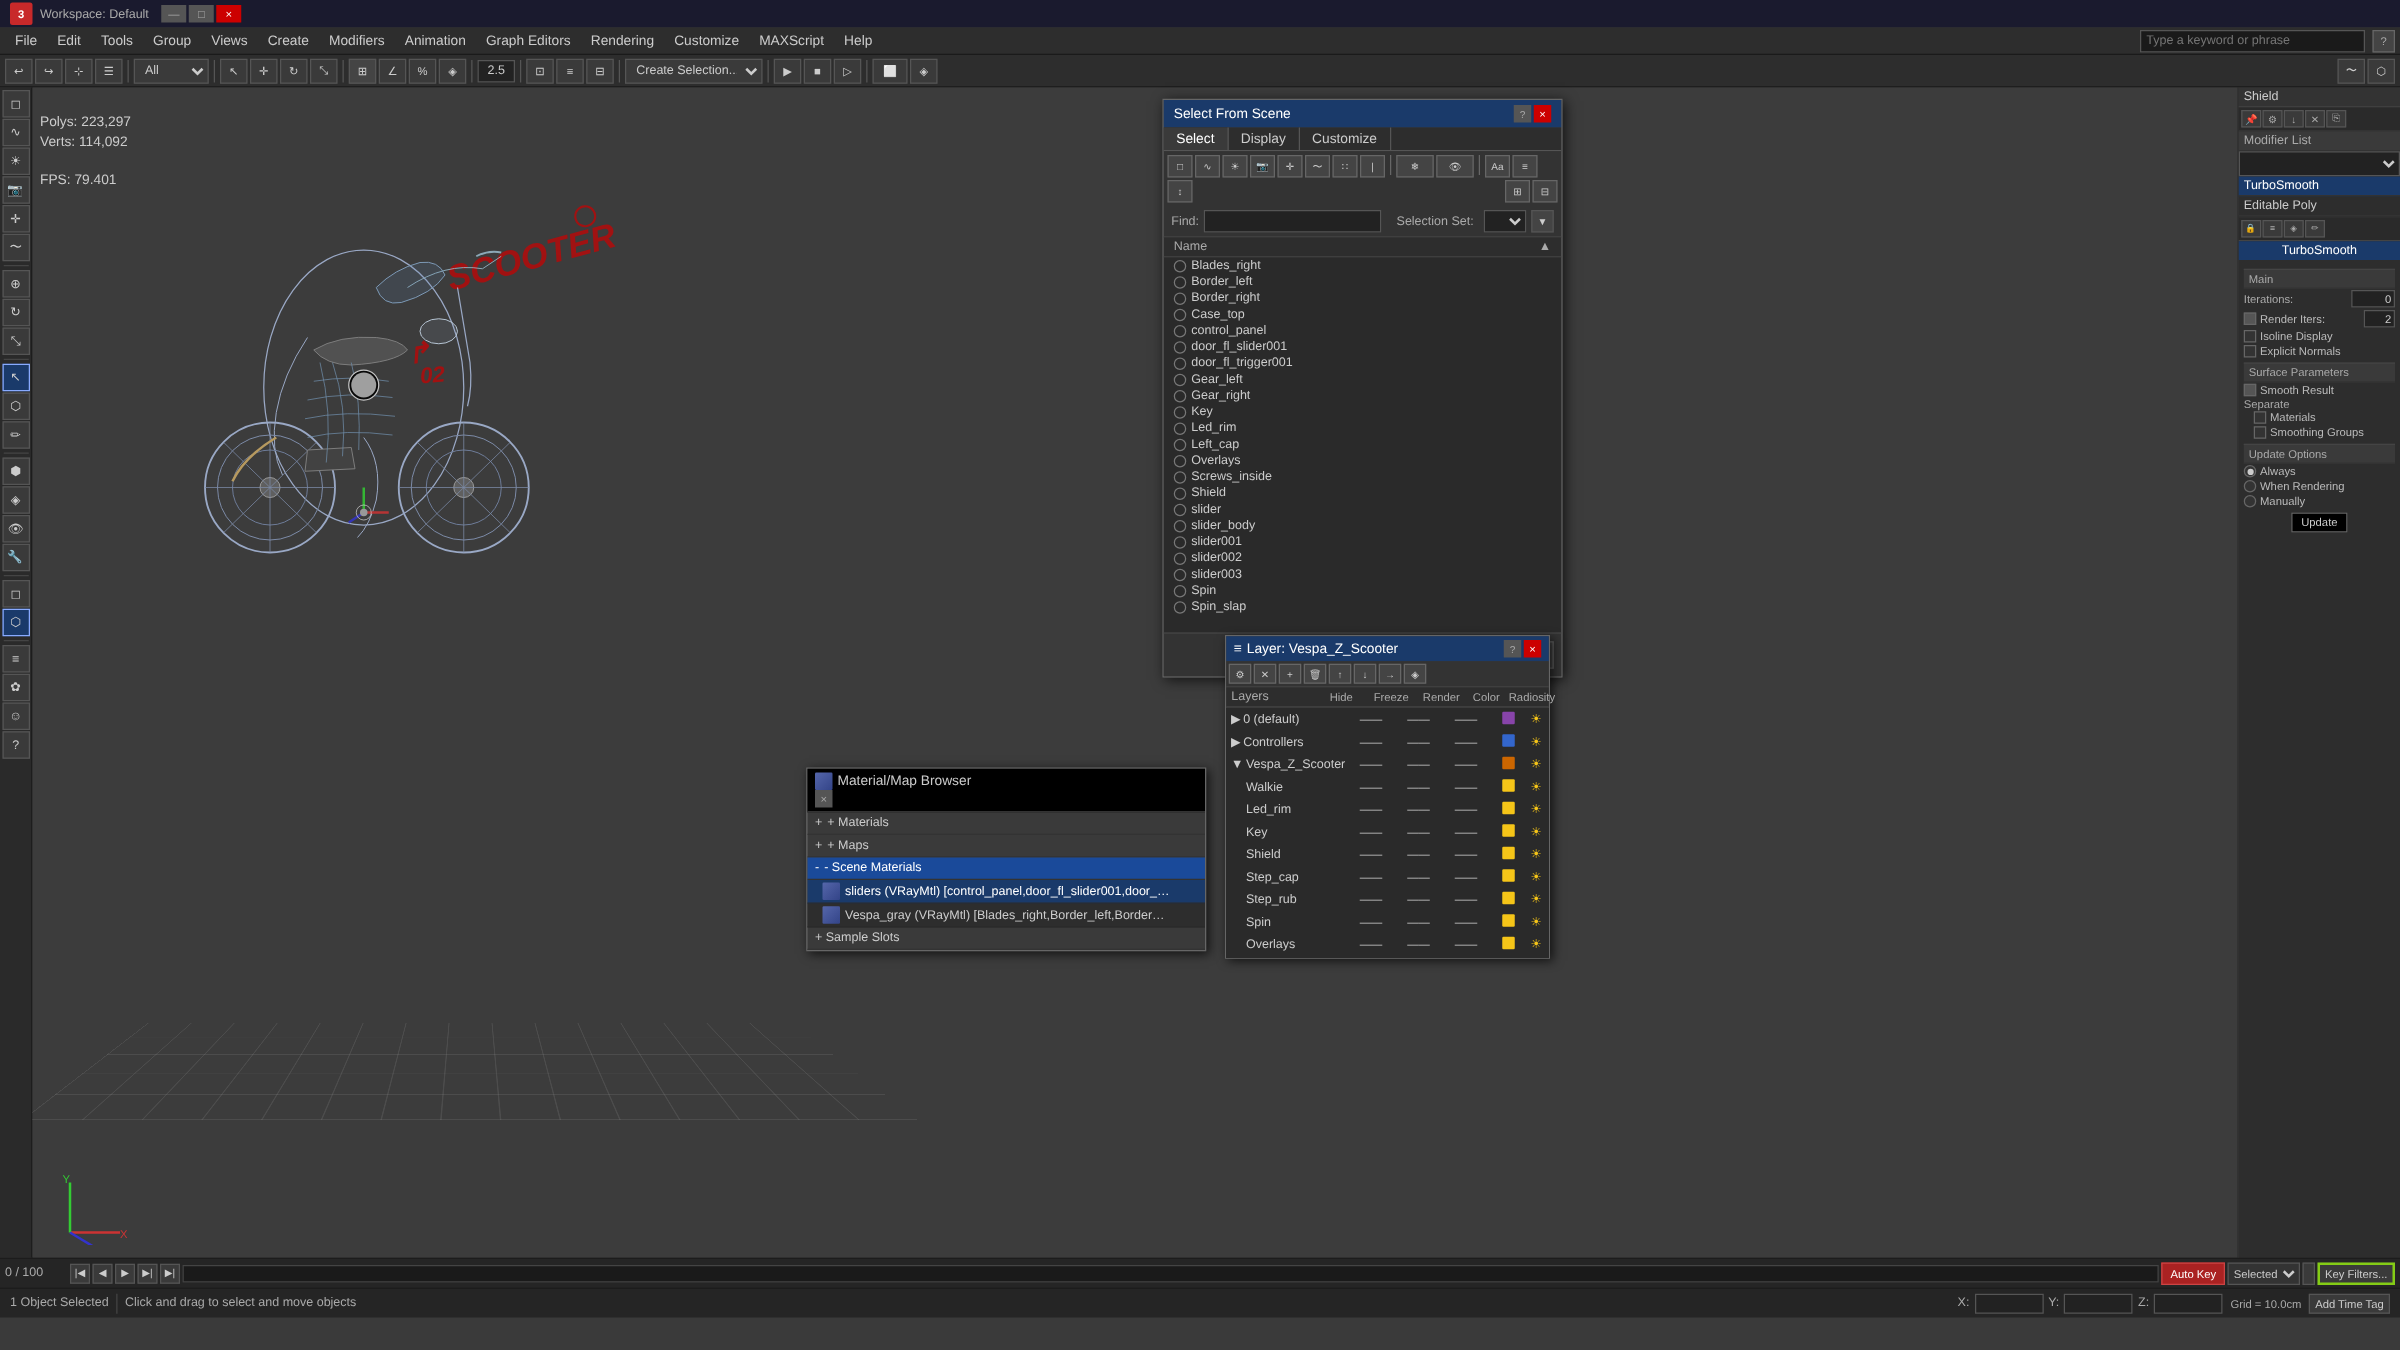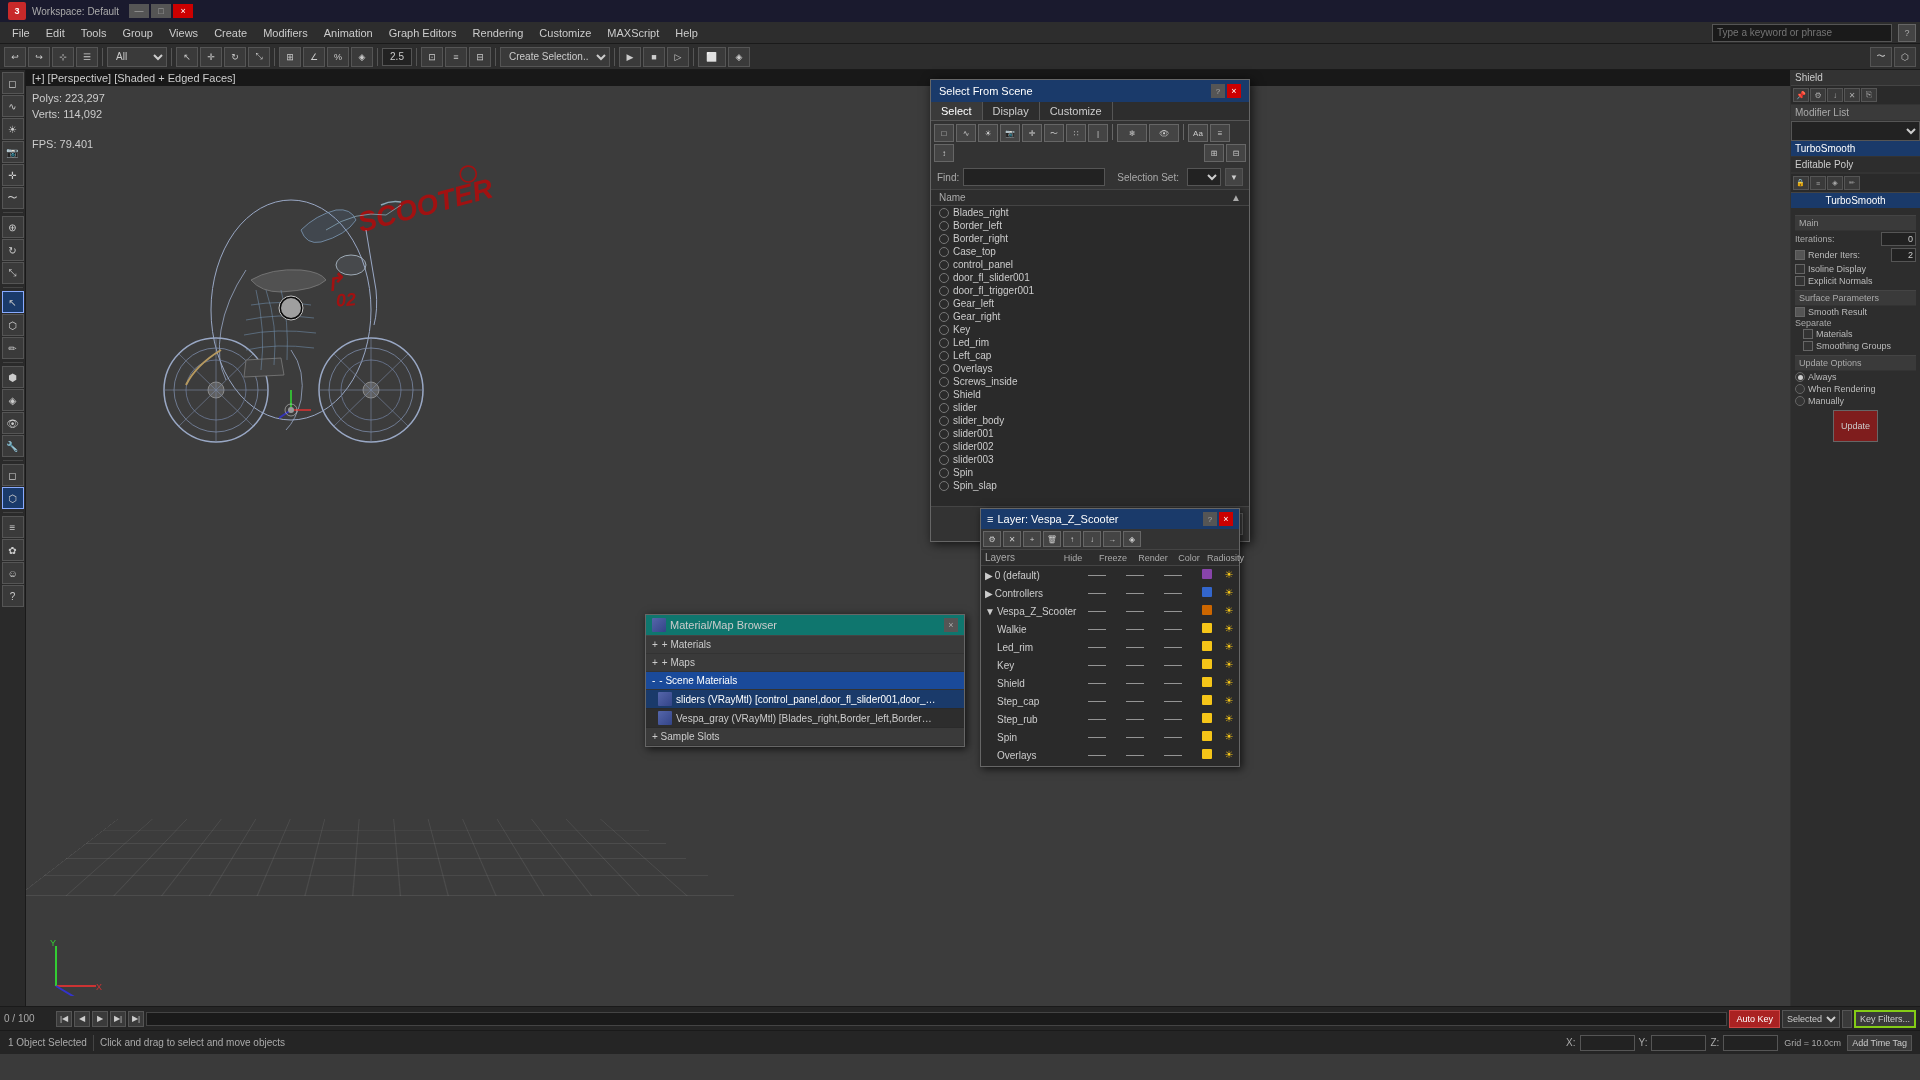--- a/index.html
+++ b/index.html
@@ -360,27 +360,28 @@
     #mat-browser {
       position: absolute;
       top: 614px; left: 645px;
       width: 320px;
       background: #3a3a3a;
       border: 1px solid #666;
       box-shadow: 2px 2px 8px rgba(0,0,0,0.7);
       z-index: 100;
     }
     .mat-titlebar {
-      background: #0f766e;
+      background: #000000;
       padding: 3px 6px;
       display: flex;
       justify-content: space-between;
       color: #ccc;
       font-size: 11px;
       border-bottom: 1px solid #444;
+      flex-direction: column;
     }
     .mat-search {
       padding: 4px 6px;
       background: #333;
       border-bottom: 1px solid #444;
     }
     .mat-search input {
       width: 100%; height: 20px;
       background: #222; border: 1px solid #555;
       color: #ccc; font-size: 10px; padding: 0 4px;
@@ -478,22 +479,22 @@
       content: '';
       display: block;
       width: 5px; height: 5px;
       background: #ccc;
       border-radius: 50%;
       margin: 2px;
     }
     .update-btn {
       margin: 3px auto;
       display: block;
-      width: 45px; height: 32px;
-      background: #7f1d1d; border: 1px solid #666;
+      width: 45px; height: 16px;
+      background: #000000; border: 1px solid #666;
       color: #ccc; font-size: 9px; cursor: pointer;
       text-align: center;
     }
 
     
     .timeline-bar {
       height: 24px;
       background: #252525;
       border-top: 1px solid #1a1a1a;
       display: flex;
@@ -626,23 +627,20 @@
     <button class="left-btn">◻</button>
     <button class="left-btn" style="background:#1a3a6a;border-color:#88aaff;">⬡</button>
     <div style="width:20px;height:1px;background:#444;margin:2px 0;"></div>
     <button class="left-btn">≡</button>
     <button class="left-btn">✿</button>
     <button class="left-btn">☺</button>
     <button class="left-btn">?</button>
   </div>
 
   <div id="viewport" style="position:relative;flex:1;background:#3c3c3c;overflow:hidden;">
-    <div style="position:absolute;top:0;left:0;right:0;background:rgba(0,0,0,0.6);padding:2px 6px;font-size:11px;color:#ccc;z-index:10;">
-      <span>[+] [Perspective] [Shaded + Edged Faces]</span>
-    </div>
 
     <div class="viewport-stats">
       <div><span>Polys:</span> <span>223,297</span></div>
       <div><span>Verts:</span> <span>114,092</span></div>
     </div>
     <div class="fps-display">
       <span>FPS:</span> <span>79.401</span>
     </div>
 
     <div class="grid-floor"></div>

